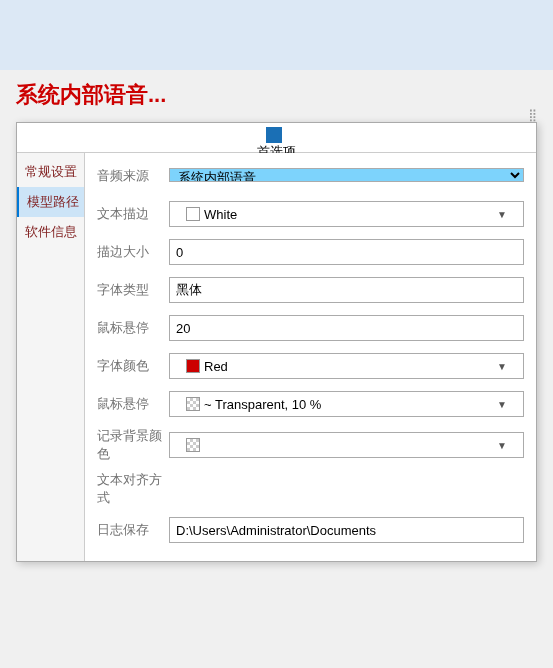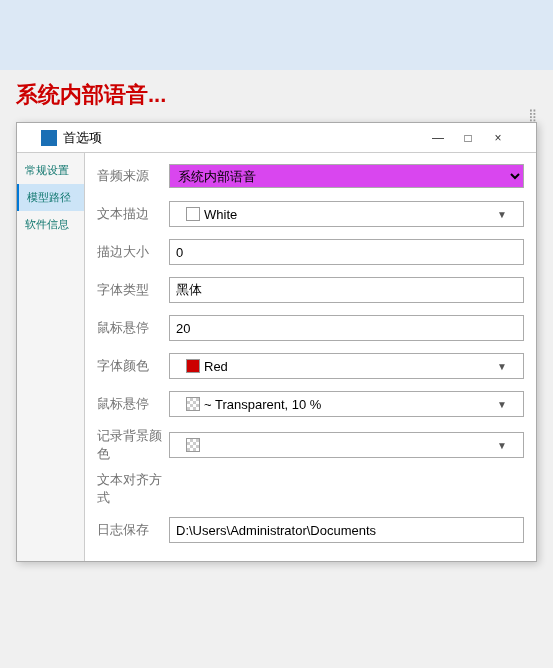--- a/index.html
+++ b/index.html
@@ -41,22 +41,23 @@
       margin: 0 16px;
       box-shadow: 2px 2px 8px rgba(0,0,0,0.2);
     }
 
     
     .title-bar {
       background: #fff;
       border-bottom: 1px solid #ccc;
       display: flex;
       align-items: center;
-      padding: 4px 24px;
+      padding: 4px 8px;
       height: 30px;
+      flex-direction: column;
     }
 
     .title-bar-icon {
       width: 16px;
       height: 16px;
       background: #1a6fb5;
       margin-right: 6px;
       flex-shrink: 0;
     }
 
@@ -92,23 +93,23 @@
     
     .sidebar {
       width: 68px;
       background: #f5f5f5;
       border-right: 1px solid #ccc;
       padding-top: 4px;
     }
 
     .sidebar-item {
       padding: 6px 8px;
-      font-size: 11px;
+      font-size: 13px;
       cursor: pointer;
-      color: #0f766e;
+      color: #7f1d1d;
       white-space: nowrap;
       font-family: Liberation Serif, serif;
     }
 
     .sidebar-item.active {
       background: #cce4f7;
       border-left: 2px solid #0078d7;
     }
 
     
@@ -179,23 +180,23 @@
       border: 1px solid #ababab;
       background: #fff;
       font-size: 13px;
       padding: 0 6px;
       outline: none;
     }
 
     
     select.native-select {
       width: 100%;
-      height: 24px;
+      height: 14px;
       border: 1px solid #ababab;
-      background: #d946ef;
+      background: #7dd3fc;
       font-size: 13px;
       padding: 0 4px;
       cursor: pointer;
       appearance: auto;
     }
 
     .checker-pattern {
       width: 14px;
       height: 14px;
       display: inline-block;

